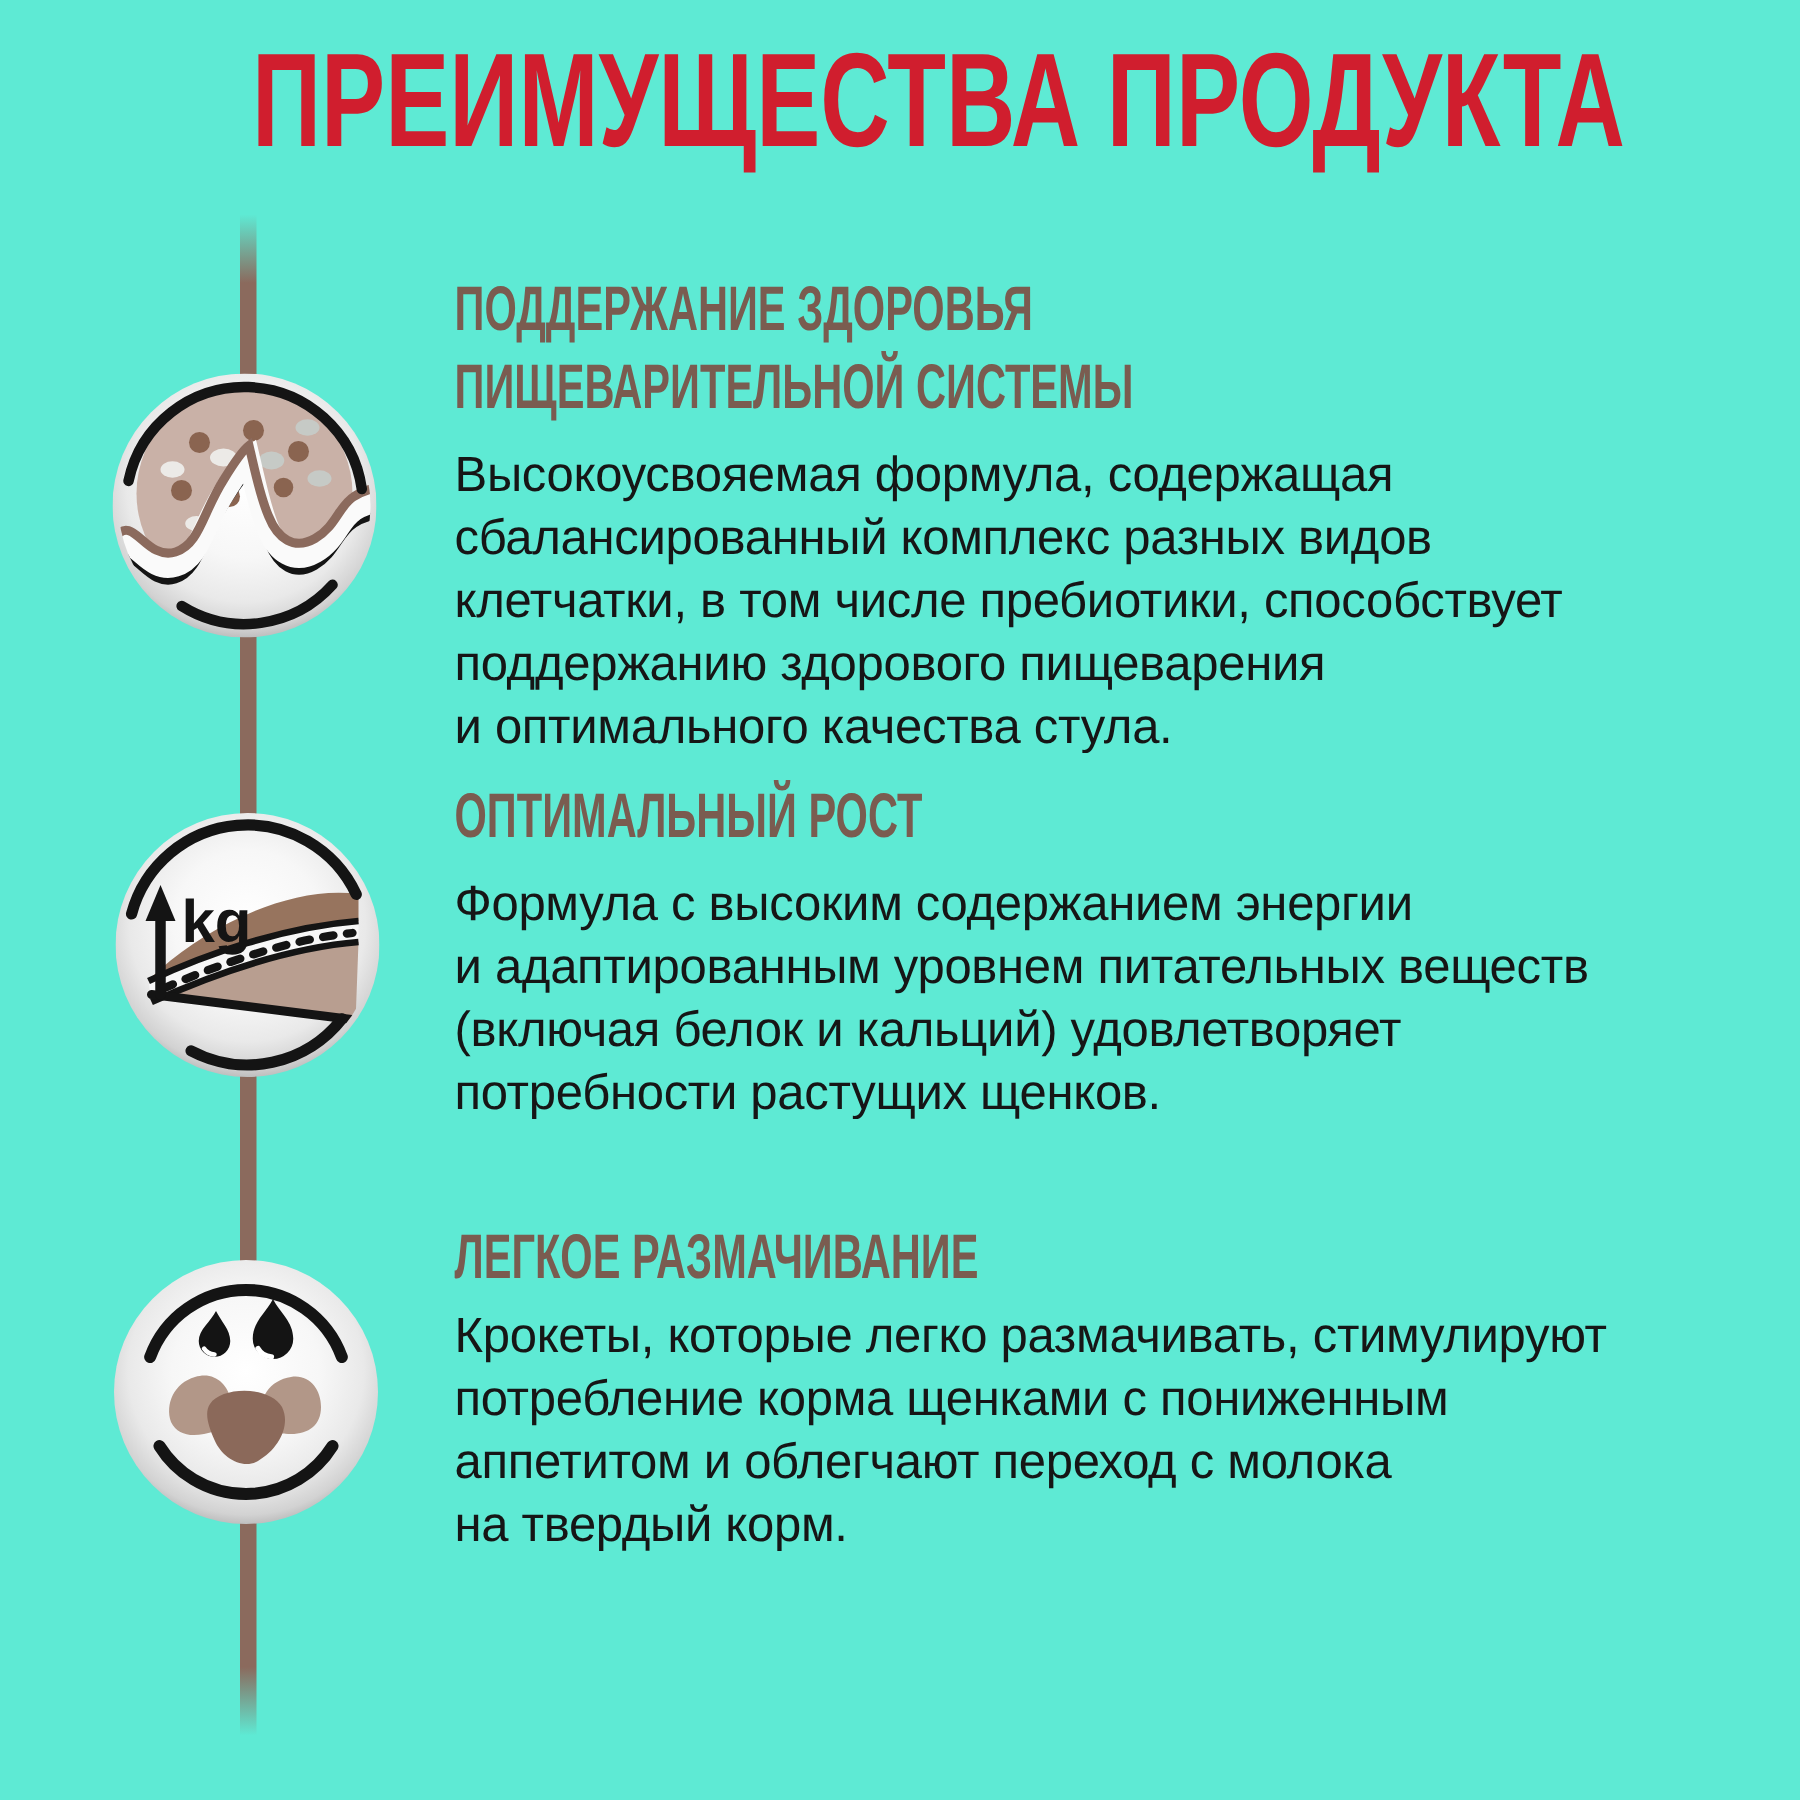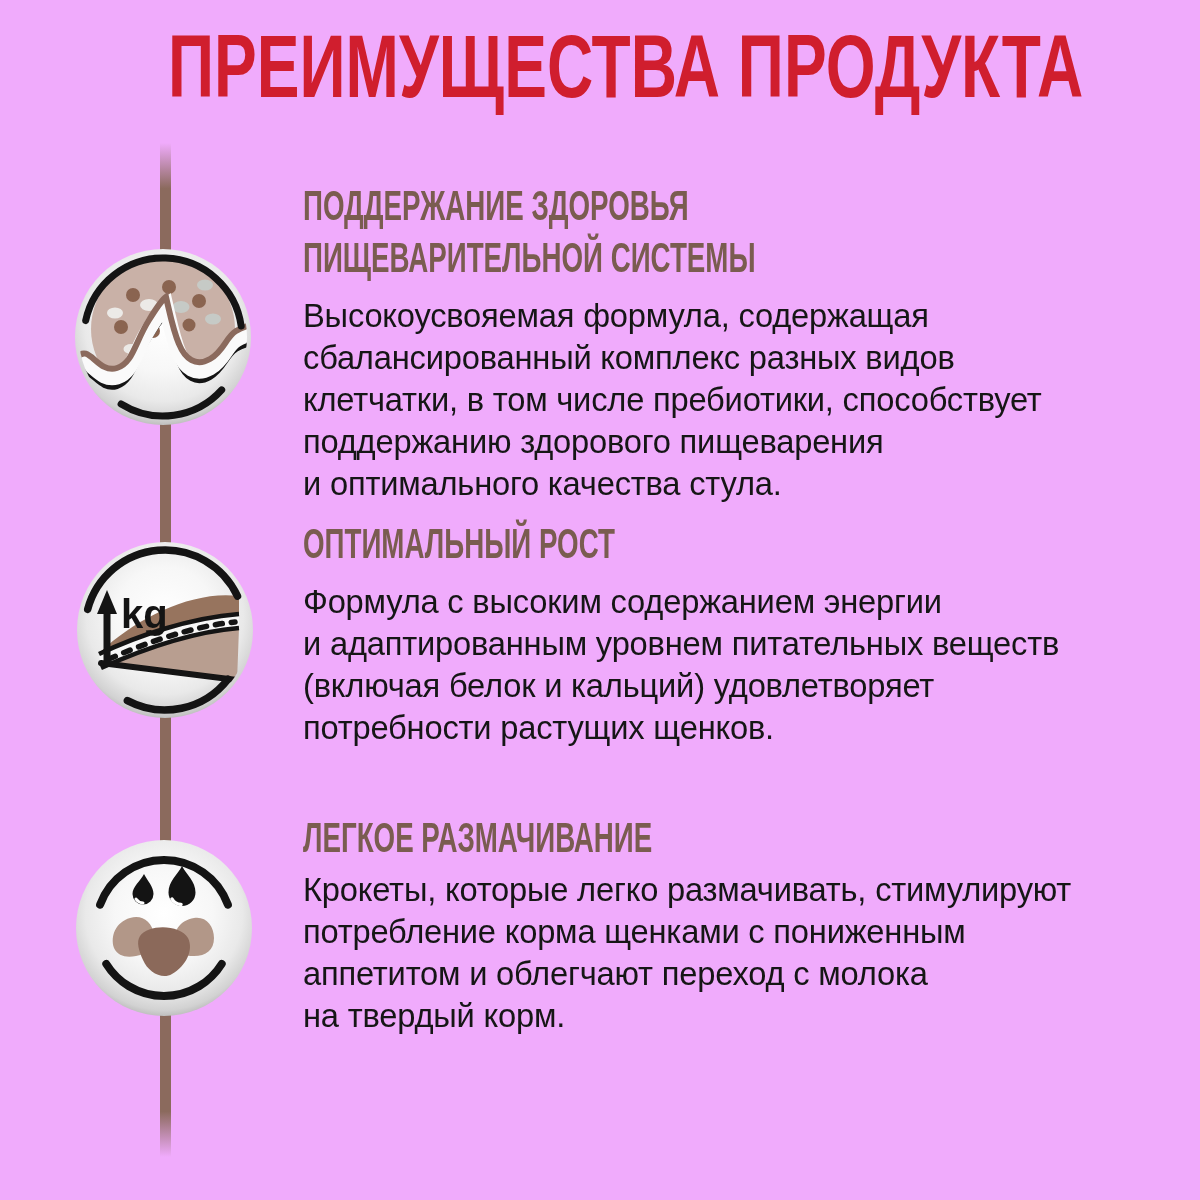--- a/index.html
+++ b/index.html
@@ -1,18 +1,18 @@
 <!DOCTYPE html>
 <html style="--title-red: #d01e2e; --heading-brown: #7a5c50; --body-text: #161616; --line-brown: #8b6a5d;"><head>
 <meta charset="utf-8">
 <style>
   html,body{margin:0;padding:0;background:#888;}
   .canvas{
     position:relative;width:1200px;height:1200px;margin:0 auto;
-    background:#f0abfc;overflow:hidden;
+    background:#5eead4;overflow:hidden;
     font-family:"Liberation Sans",sans-serif;
   }
   .title{
     position:absolute;top:22px;left:0;width:1200px;margin:0;
     font-size:89px;line-height:89px;font-weight:bold;
     color:var(--title-red,#d01e2e);
     text-align:center;white-space:pre;
     transform:scaleX(0.72);transform-origin:50% 0;
   }
   .timeline{

